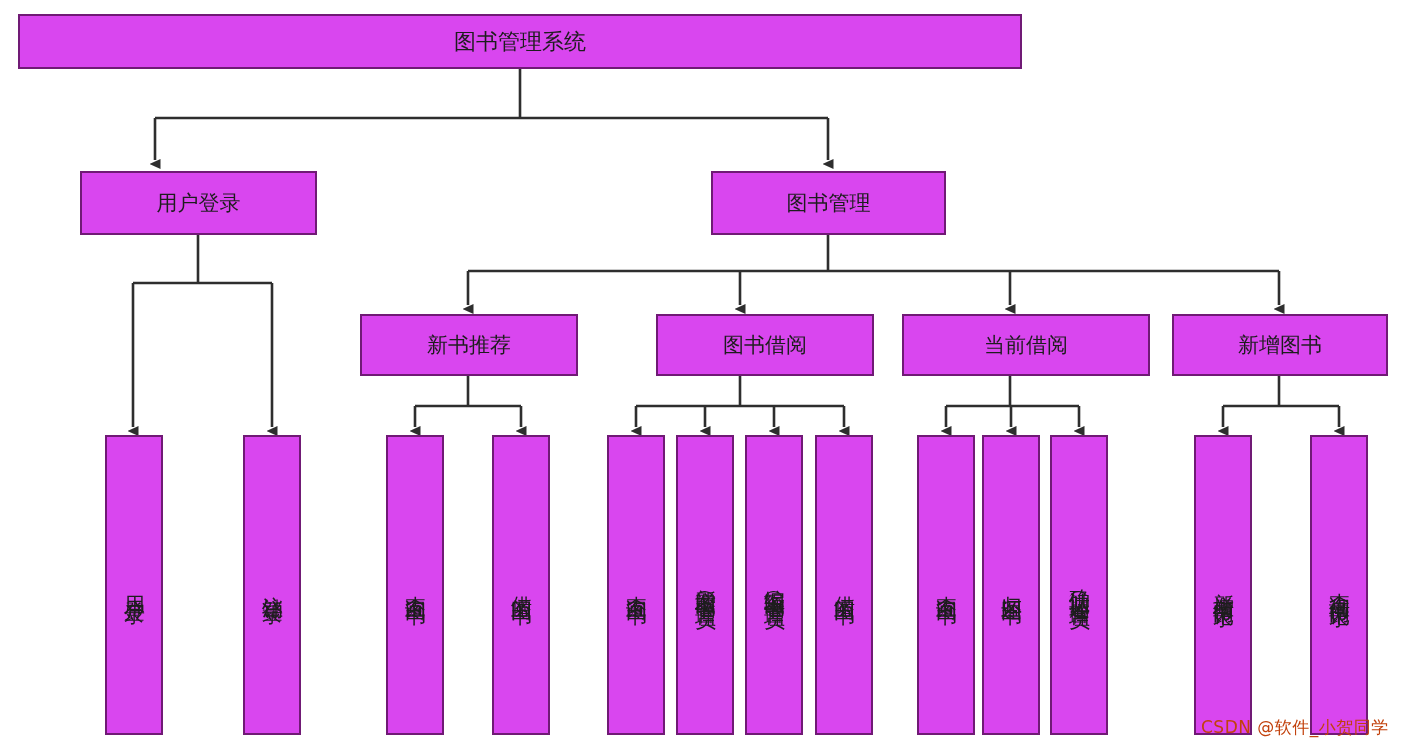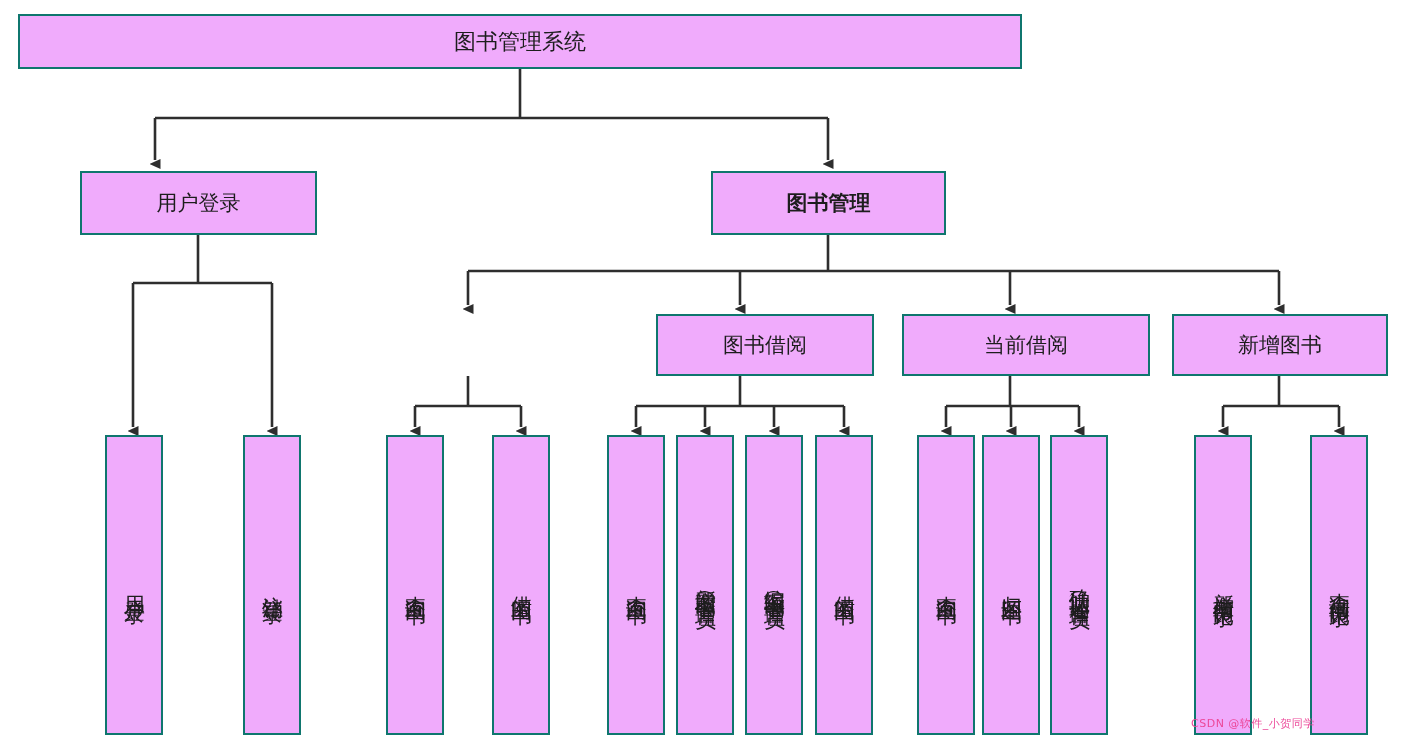--- a/index.html
+++ b/index.html
@@ -9,22 +9,22 @@
     background:#ffffff;
     font-family:"DejaVu Sans","Liberation Sans",sans-serif;
     overflow:hidden;
     position:relative;
   }
   #stage{position:absolute;left:0;top:0;width:1405px;height:747px;}
   svg.edges{position:absolute;left:0;top:0;width:1405px;height:747px;}
   .node{
     position:absolute;
     box-sizing:border-box;
-    border:2px solid #0f766e;
-    background:#f0abfc;
+    border:2px solid #701a75;
+    background:#d946ef;
     display:flex;
     align-items:center;
     justify-content:center;
     color:#1d1d1d;
     line-height:1.18;
   }
   .node .lbl{display:block;white-space:nowrap;}
   
   .h-node{font-size:21px;}
   .h-node.root{font-size:22px;}
@@ -37,25 +37,26 @@
   }
   .v-node .lbl{
     writing-mode:vertical-rl;
     text-orientation:upright;
     letter-spacing:3px;
     white-space:nowrap;
     line-height:1;
   }
   .watermark{
     position:absolute;
-    color:#ec4899;
-    font-size:11px;
+    color:#c2410c;
+    font-size:17px;
     letter-spacing:0.5px;
     white-space:nowrap;
     user-select:none;
+    margin-left:10px;
   }
 </style>
 </head>
 <body>
 
 <div id="stage">
 
   <svg class="edges" viewBox="0 0 1405 747" xmlns="http://www.w3.org/2000/svg">
     <defs>
       <marker id="arrow" markerWidth="10" markerHeight="11" refX="1" refY="5.5" orient="auto" markerUnits="userSpaceOnUse">
@@ -106,24 +107,27 @@
     </g>
   </svg>
 
   <div class="node h-node root" style="left:18px;top:14px;width:1004px;height:55px;">
     <span class="lbl">图书管理系统</span>
   </div>
 
   <div class="node h-node" style="left:80px;top:171px;width:237px;height:64px;">
     <span class="lbl">用户登录</span>
   </div>
-  <div class="node h-node" style="left:711px;top:171px;width:235px;height:64px;font-weight:bold;">
+  <div class="node h-node" style="left:711px;top:171px;width:235px;height:64px;">
     <span class="lbl">图书管理</span>
   </div>
 
+  <div class="node h-node" style="left:360px;top:314px;width:218px;height:62px;">
+    <span class="lbl">新书推荐</span>
+  </div>
   <div class="node h-node" style="left:632px;top:314px;width:218px;height:62px;margin-left:24px;">
     <span class="lbl">图书借阅</span>
   </div>
   <div class="node h-node" style="left:902px;top:314px;width:248px;height:62px;">
     <span class="lbl">当前借阅</span>
   </div>
   <div class="node h-node" style="left:1172px;top:314px;width:216px;height:62px;">
     <span class="lbl">新增图书</span>
   </div>
 

